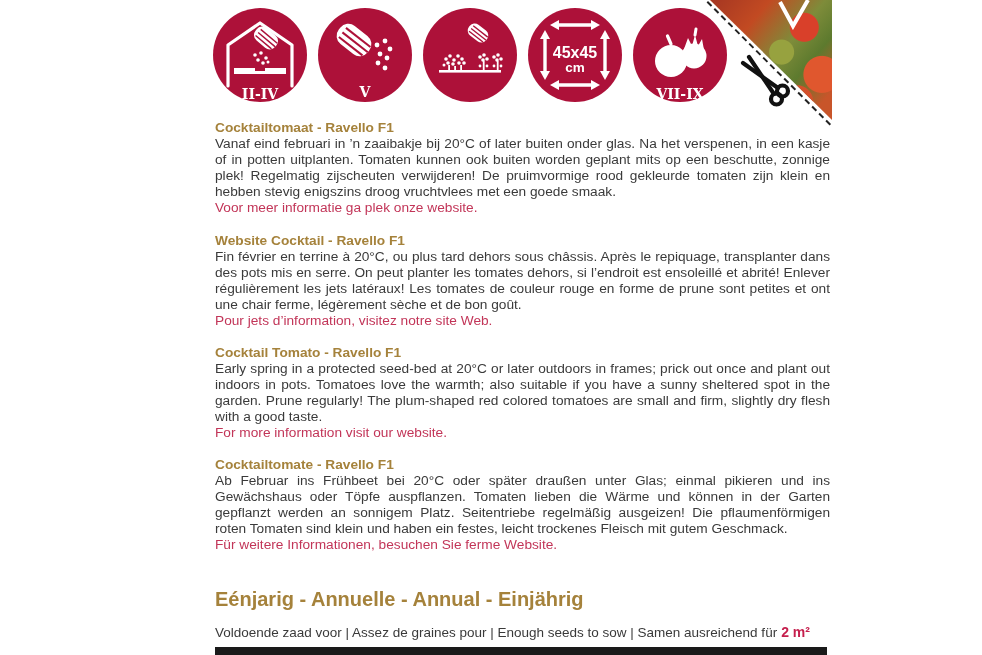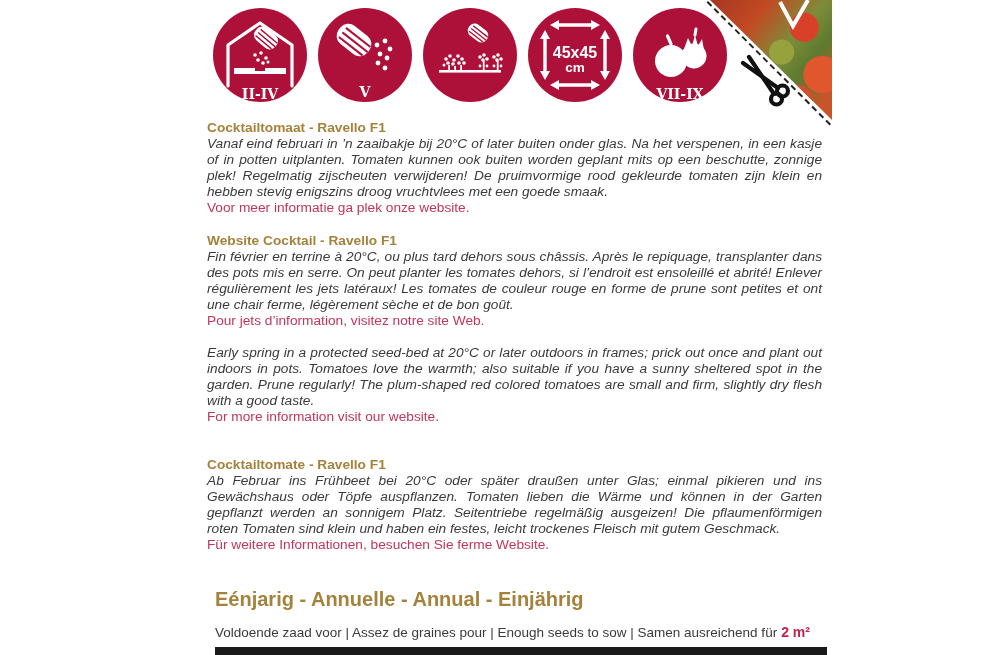--- a/index.html
+++ b/index.html
@@ -35,23 +35,23 @@
     font-size:19px;letter-spacing:7px;font-family:"Liberation Sans",sans-serif;
   }
   .chevron{position:absolute;left:72px;top:0;}
   .cutline{
     position:absolute;left:708px;top:1px;width:174px;height:0;
     border-top:2.5px dashed #222;transform-origin:0 0;transform:rotate(45deg);
   }
   .scissors{position:absolute;left:736px;top:50px;}
 
   
-  .section{position:absolute;left:207px;width:615px;font-size:13.7px;line-height:16.1px;}
+  .section{position:absolute;left:215px;width:615px;font-size:13.7px;line-height:16.1px;}
   .sec-heading{font-weight:bold;color:#a5823b;}
-  .sec-body{color:#3a3a3a;text-align:justify;font-style:italic;}
+  .sec-body{color:#3a3a3a;text-align:justify;}
   .sec-link{color:#c23558;}
 
   
   .annual{
     position:absolute;left:215px;top:588px;width:615px;
     color:#a5823b;font-weight:bold;font-size:20px;
   }
   .seeds-line{
     position:absolute;left:215px;top:624px;width:615px;
     color:#3a3a3a;font-size:13.5px;
@@ -219,20 +219,21 @@
     <div class="sec-link">Voor meer informatie ga plek onze website.</div>
   </div>
 
   <div class="section" style="top:233px">
     <div class="sec-heading">Website Cocktail - Ravello F1</div>
     <div class="sec-body">Fin février en terrine à 20°C, ou plus tard dehors sous châssis. Après le repiquage, transplanter dans des pots mis en serre. On peut planter les tomates dehors, si l’endroit est ensoleillé et abrité! Enlever régulièrement les jets latéraux! Les tomates de couleur rouge en forme de prune sont petites et ont une chair ferme, légèrement sèche et de bon goût.</div>
     <div class="sec-link">Pour jets d’information, visitez notre site Web.</div>
   </div>
 
   <div class="section" style="top:345px">
+    <div class="sec-heading">Cocktail Tomato - Ravello F1</div>
     <div class="sec-body">Early spring in a protected seed-bed at 20°C or later outdoors in frames; prick out once and plant out indoors in pots. Tomatoes love the warmth; also suitable if you have a sunny sheltered spot in the garden. Prune regularly! The plum-shaped red colored tomatoes are small and firm, slightly dry flesh with a good taste.</div>
     <div class="sec-link">For more information visit our website.</div>
   </div>
 
   <div class="section" style="top:457px">
     <div class="sec-heading">Cocktailtomate - Ravello F1</div>
     <div class="sec-body">Ab Februar ins Frühbeet bei 20°C oder später draußen unter Glas; einmal pikieren und ins Gewächshaus oder Töpfe auspflanzen. Tomaten lieben die Wärme und können in der Garten gepflanzt werden an sonnigem Platz. Seitentriebe regelmäßig ausgeizen! Die pflaumenförmigen roten Tomaten sind klein und haben ein festes, leicht trockenes Fleisch mit gutem Geschmack.</div>
     <div class="sec-link">Für weitere Informationen, besuchen Sie ferme Website.</div>
   </div>
 

